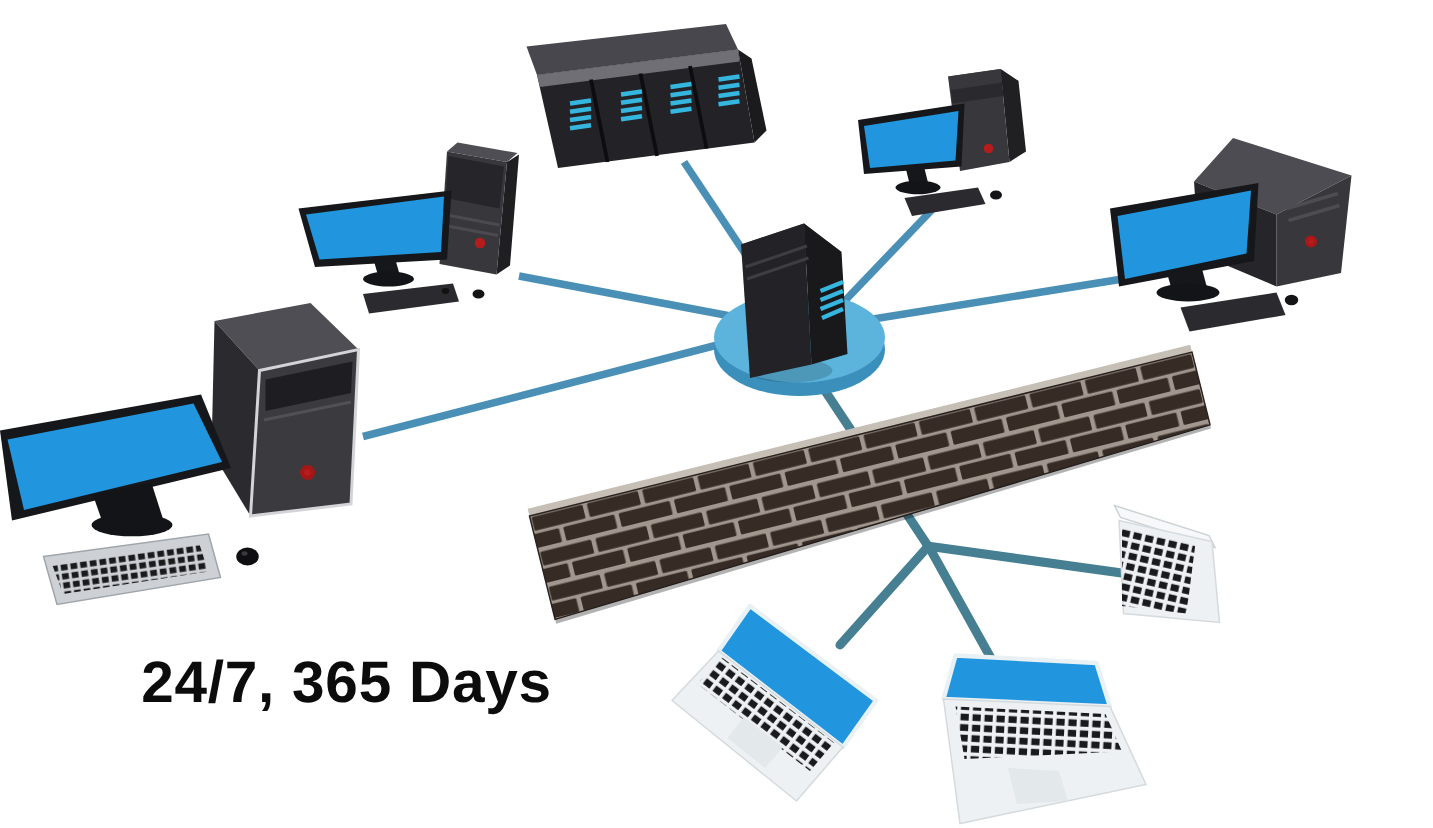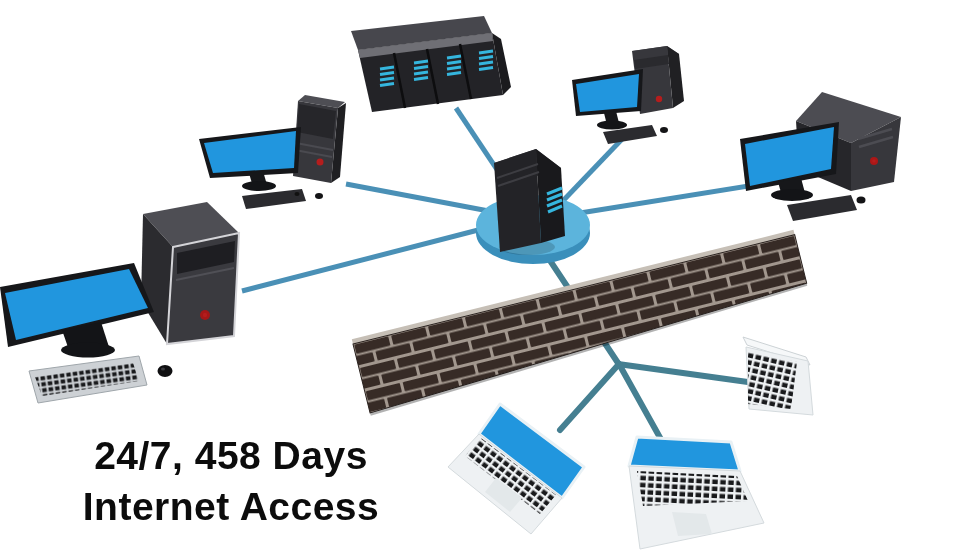--- a/index.html
+++ b/index.html
@@ -191,16 +191,15 @@
   </g>
 
   <g>
     <polygon points="743,337 806,357 810,365 747,345" fill="#f6f8f9" stroke="#ccd2d5" stroke-width="1"></polygon>
     <polygon points="746,347 808,361 813,415 749,409" fill="#eef1f3" stroke="#d4dadd" stroke-width="1"></polygon>
     <polygon points="748,352 797,362 791,409 748,404" fill="url(#keysC)"></polygon>
   </g>
 </svg>
 
   <div class="caption">
-    <div>24/7, 458 Days</div>
-    <div>Internet Access</div>
+    <div>24/7, 365 Days</div>
   </div>
 </div>
 
 </body></html>

